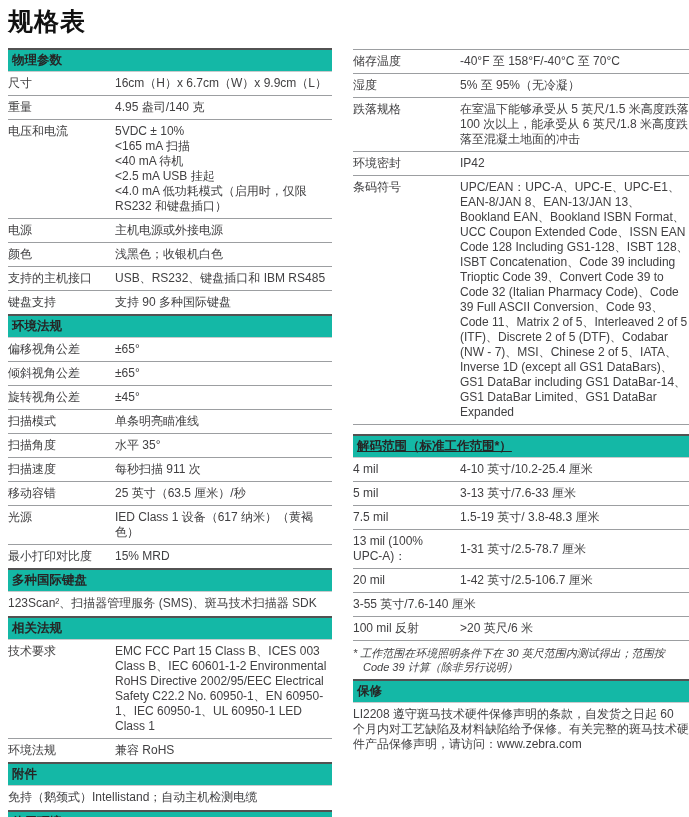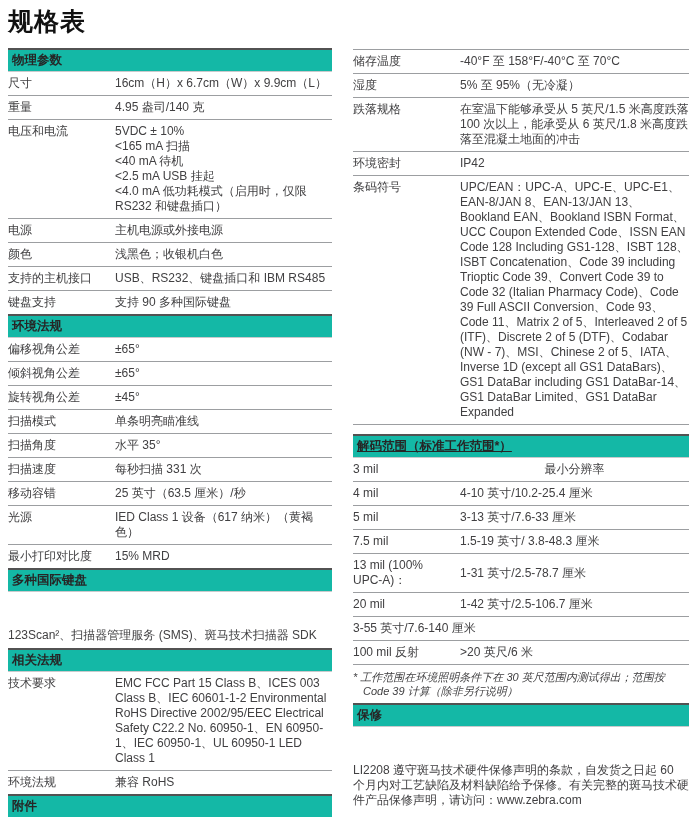--- a/index.html
+++ b/index.html
@@ -27,21 +27,21 @@
     display:flex;align-items:flex-start;
     border-bottom:1px solid #9c9ea1;
     padding:4px 0 4px 0;font-size:12px;line-height:15px;justify-content:flex-end;
   }
   .row.center-v{align-items:center;}
   .lbl{width:107px;flex:none;padding-right:6px;box-sizing:border-box;}
   .val{flex:1;white-space:pre-line;}
   .val.center{text-align:center;}
   .fullrow{
     border-bottom:1px solid #9c9ea1;
-    padding:4px 0 5px 0;font-size:12px;line-height:15px;margin-top:32px;
+    padding:4px 0 5px 0;font-size:12px;line-height:15px;
   }
   .rule-top{border-top:1px solid #9c9ea1;}
   .note{
     font-size:11px;line-height:14px;color:#414042;
     padding:5px 0 6px 10px;text-indent:-10px;font-style:italic;
   }
 </style>
 </head>
 <body>
 
@@ -102,21 +102,21 @@
       <div class="row">
         <div class="lbl">扫描模式</div>
         <div class="val">单条明亮瞄准线</div>
       </div>
       <div class="row">
         <div class="lbl">扫描角度</div>
         <div class="val">水平 35°</div>
       </div>
       <div class="row">
         <div class="lbl">扫描速度</div>
-        <div class="val">每秒扫描 331 次</div>
+        <div class="val">每秒扫描 911 次</div>
       </div>
       <div class="row">
         <div class="lbl">移动容错</div>
         <div class="val">25 英寸（63.5 厘米）/秒</div>
       </div>
       <div class="row">
         <div class="lbl">光源</div>
         <div class="val">IED Class 1 设备（617 纳米）（黄褐色）</div>
       </div>
       <div class="row">
@@ -163,24 +163,20 @@
           <div class="lbl">环境密封</div>
           <div class="val">IP42</div>
         </div>
         <div class="row">
           <div class="lbl">条码符号</div>
           <div class="val">UPC/EAN：UPC-A、UPC-E、UPC-E1、EAN-8/JAN 8、EAN-13/JAN 13、Bookland EAN、Bookland ISBN Format、UCC Coupon Extended Code、ISSN EAN Code 128 Including GS1-128、ISBT 128、ISBT Concatenation、Code 39 including Trioptic Code 39、Convert Code 39 to Code 32 (Italian Pharmacy Code)、Code 39 Full ASCII Conversion、Code 93、Code 11、Matrix 2 of 5、Interleaved 2 of 5 (ITF)、Discrete 2 of 5 (DTF)、Codabar (NW - 7)、MSI、Chinese 2 of 5、IATA、Inverse 1D (except all GS1 DataBars)、GS1 DataBar including GS1 DataBar-14、GS1 DataBar Limited、GS1 DataBar Expanded</div>
         </div>
       </div>
 
       <div class="secbar gap-top">解码范围（标准工作范围*）</div>
-      <div class="row center-v">
-        <div class="lbl">3 mil</div>
-        <div class="val center">最小分辨率</div>
-      </div>
       <div class="row center-v">
         <div class="lbl">4 mil</div>
         <div class="val">4-10 英寸/10.2-25.4 厘米</div>
       </div>
       <div class="row center-v">
         <div class="lbl">5 mil</div>
         <div class="val">3-13 英寸/7.6-33 厘米</div>
       </div>
       <div class="row center-v">
         <div class="lbl">7.5 mil</div>

